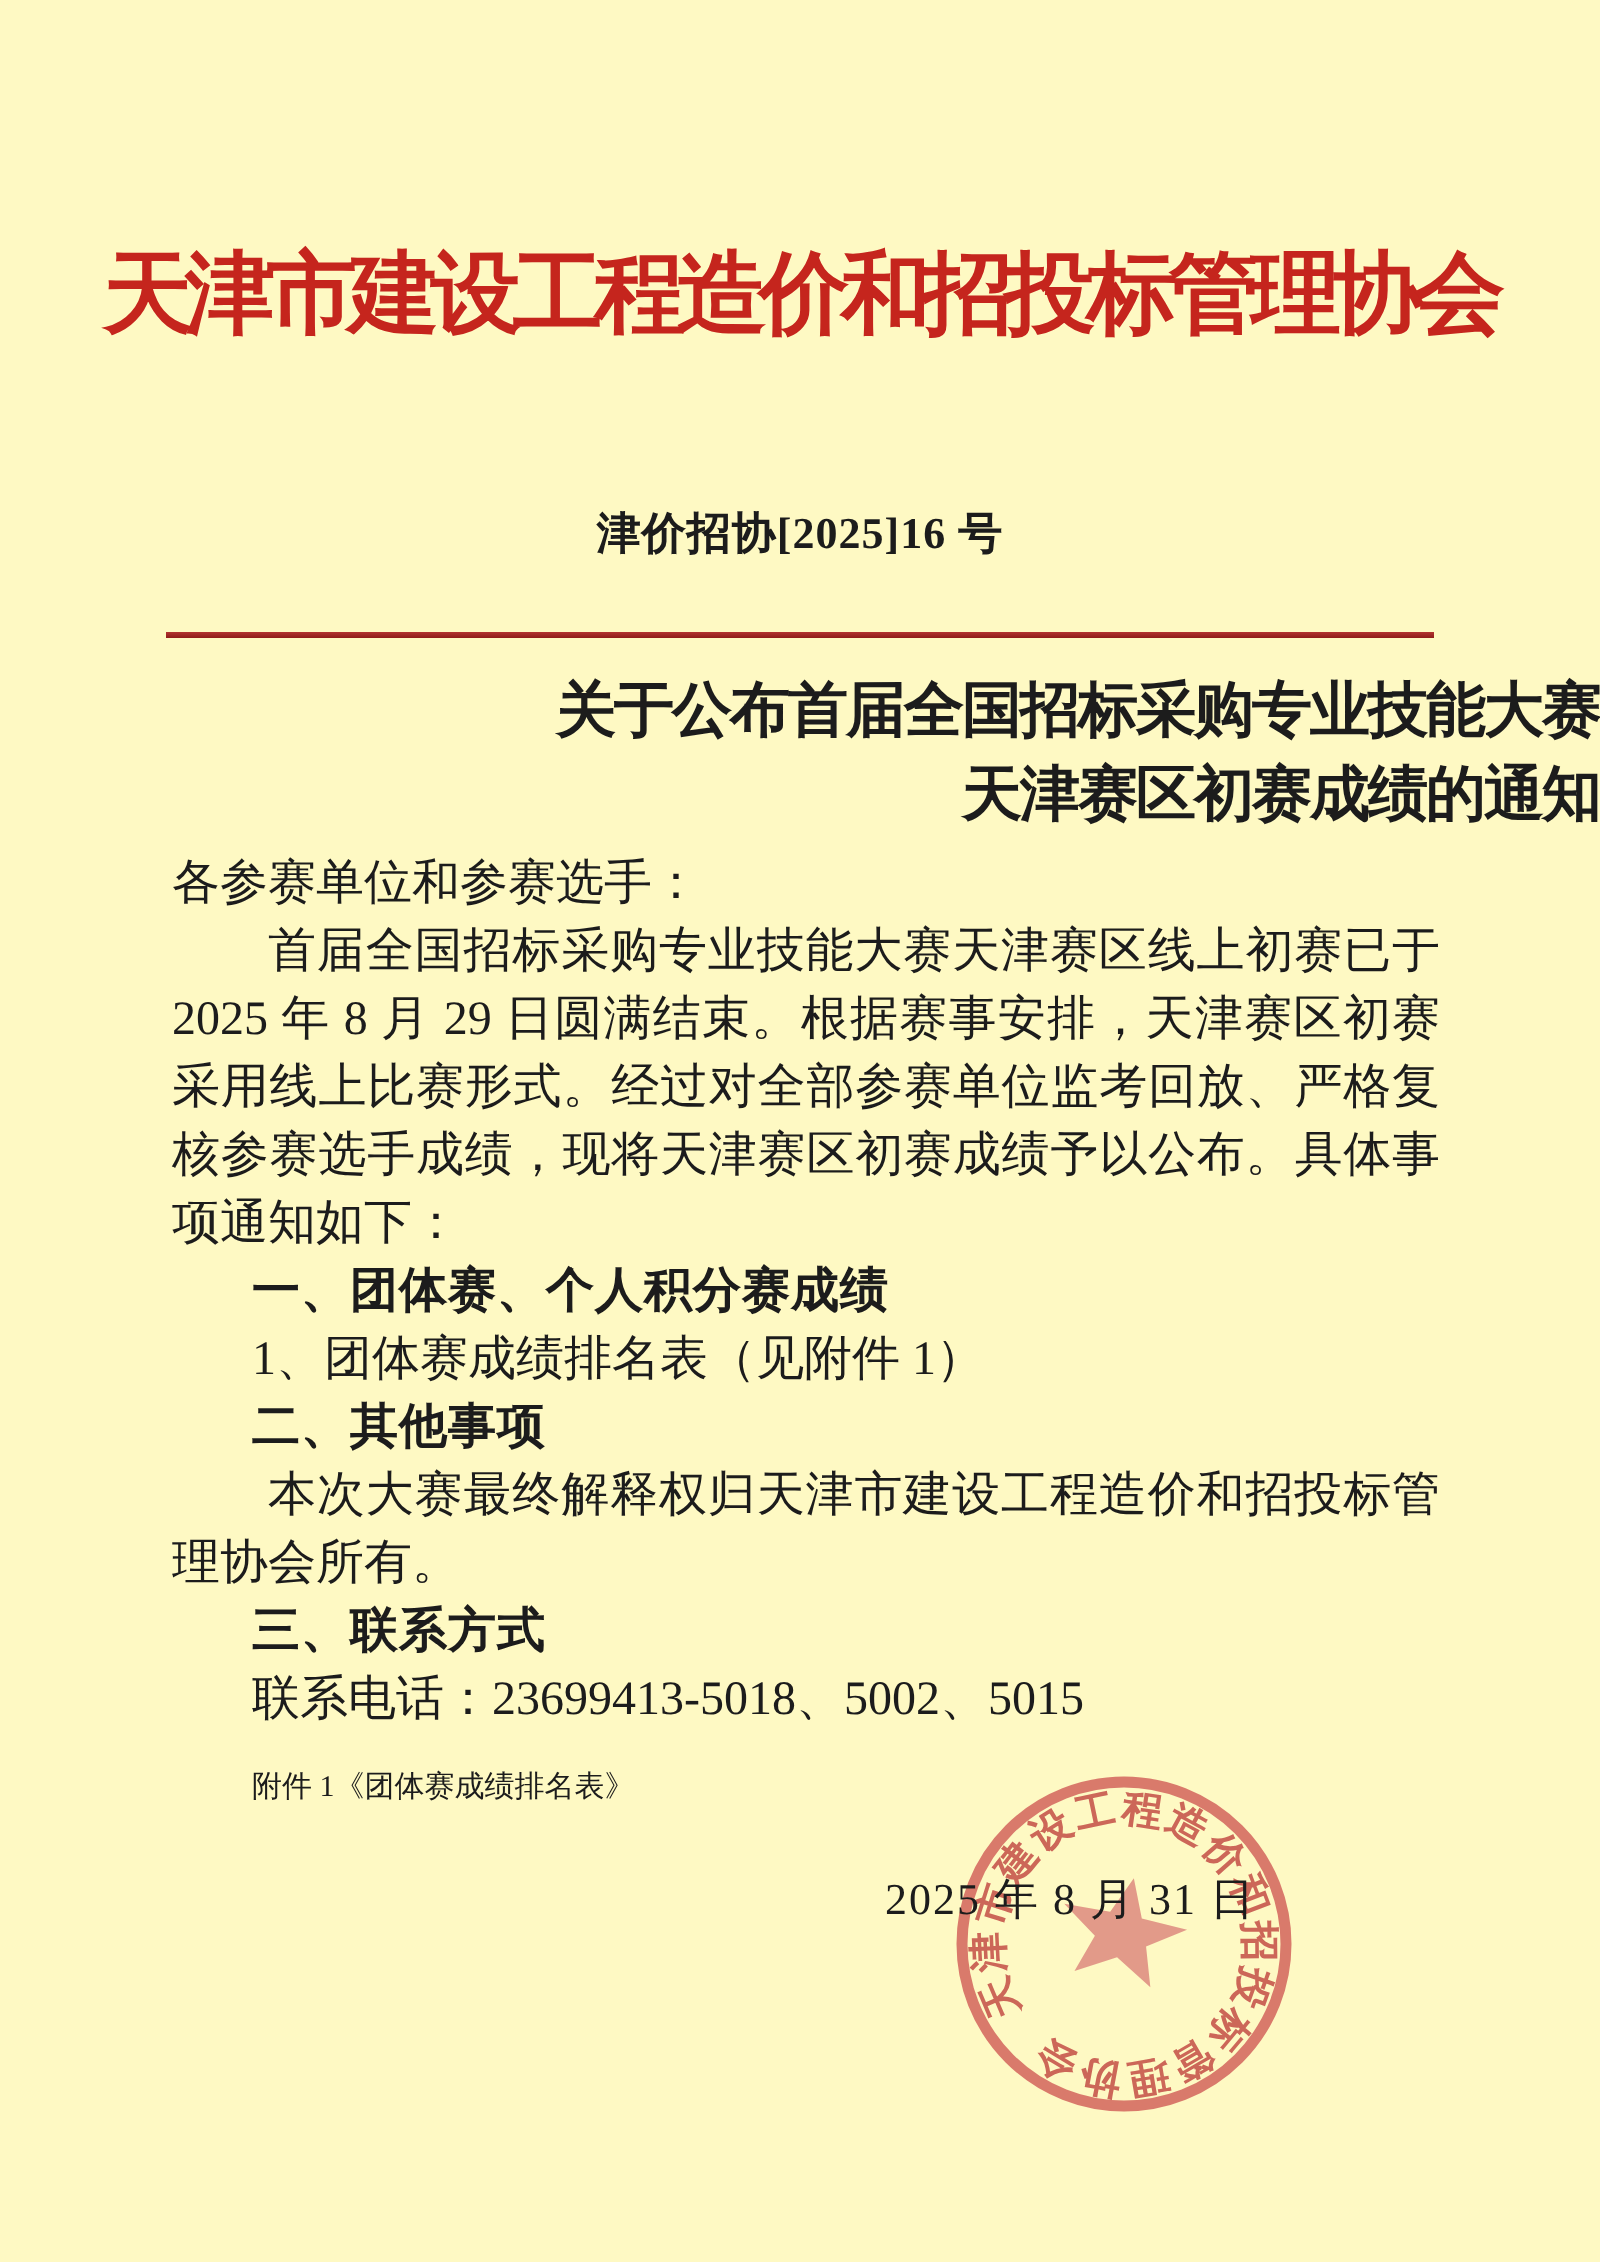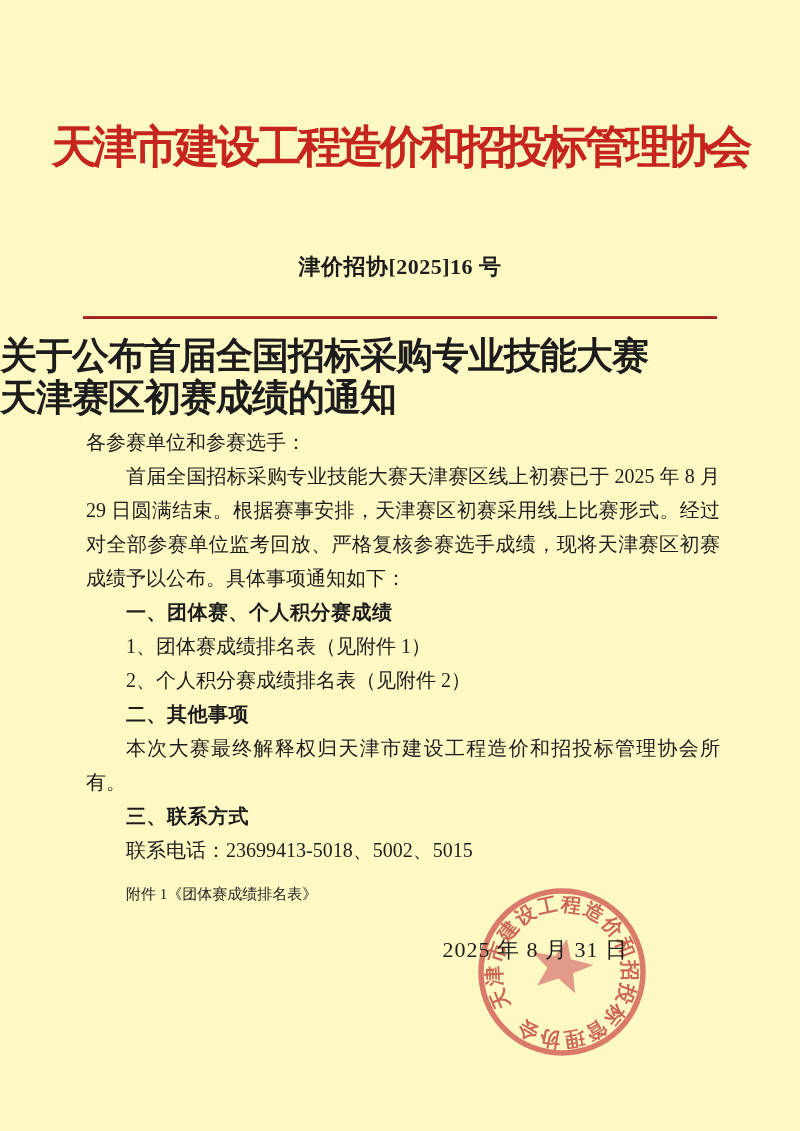--- a/index.html
+++ b/index.html
@@ -35,30 +35,30 @@
   }
   .red-rule {
     margin: 34px auto 0 auto;
     width: 634px;
     height: 3px;
     background: linear-gradient(to bottom, #b23430, #8f1c1a);
     border: none;
   }
   .notice-title {
     margin: 16px 0 0 0;
-    text-align: left;
-    font-size: 37px;
+    text-align: right;
+    font-size: 30px;
     line-height: 42px;
     font-weight: bold;
     letter-spacing: -1px;
   }
   .body-text {
     margin-top: 6px;
     padding: 0 80px 0 86px;
-    font-size: 20px;
+    font-size: 24px;
     line-height: 34px;
     text-align: justify;
   }
   .salutation { }
   .para-indent { text-indent: 2em; }
   .line-indent { padding-left: 40px; }
   .sec-heading {
     padding-left: 40px;
     font-weight: bold;
     font-family: "Liberation Sans", "DejaVu Sans", sans-serif;
@@ -108,21 +108,20 @@
 
   <div class="body-text">
     <div class="salutation">各参赛单位和参赛选手：</div>
 
     <div class="para-indent">首届全国招标采购专业技能大赛天津赛区线上初赛已于 2025 年 8 月 29 日圆满结束。根据赛事安排，天津赛区初赛采用线上比赛形式。经过对全部参赛单位监考回放、严格复核参赛选手成绩，现将天津赛区初赛成绩予以公布。具体事项通知如下：</div>
 
     <div class="sec-heading">一、团体赛、个人积分赛成绩</div>
 
     <div class="line-indent">1、团体赛成绩排名表（见附件 1）</div>
 
-    <div class="line-indent">2、个人积分赛成绩排名表（见附件 2）</div>
 
     <div class="sec-heading">二、其他事项</div>
 
     <div class="para-indent">本次大赛最终解释权归天津市建设工程造价和招投标管理协会所有。</div>
 
     <div class="sec-heading">三、联系方式</div>
 
 
     <div class="line-indent">联系电话：23699413-5018、5002、5015</div>
   </div>

